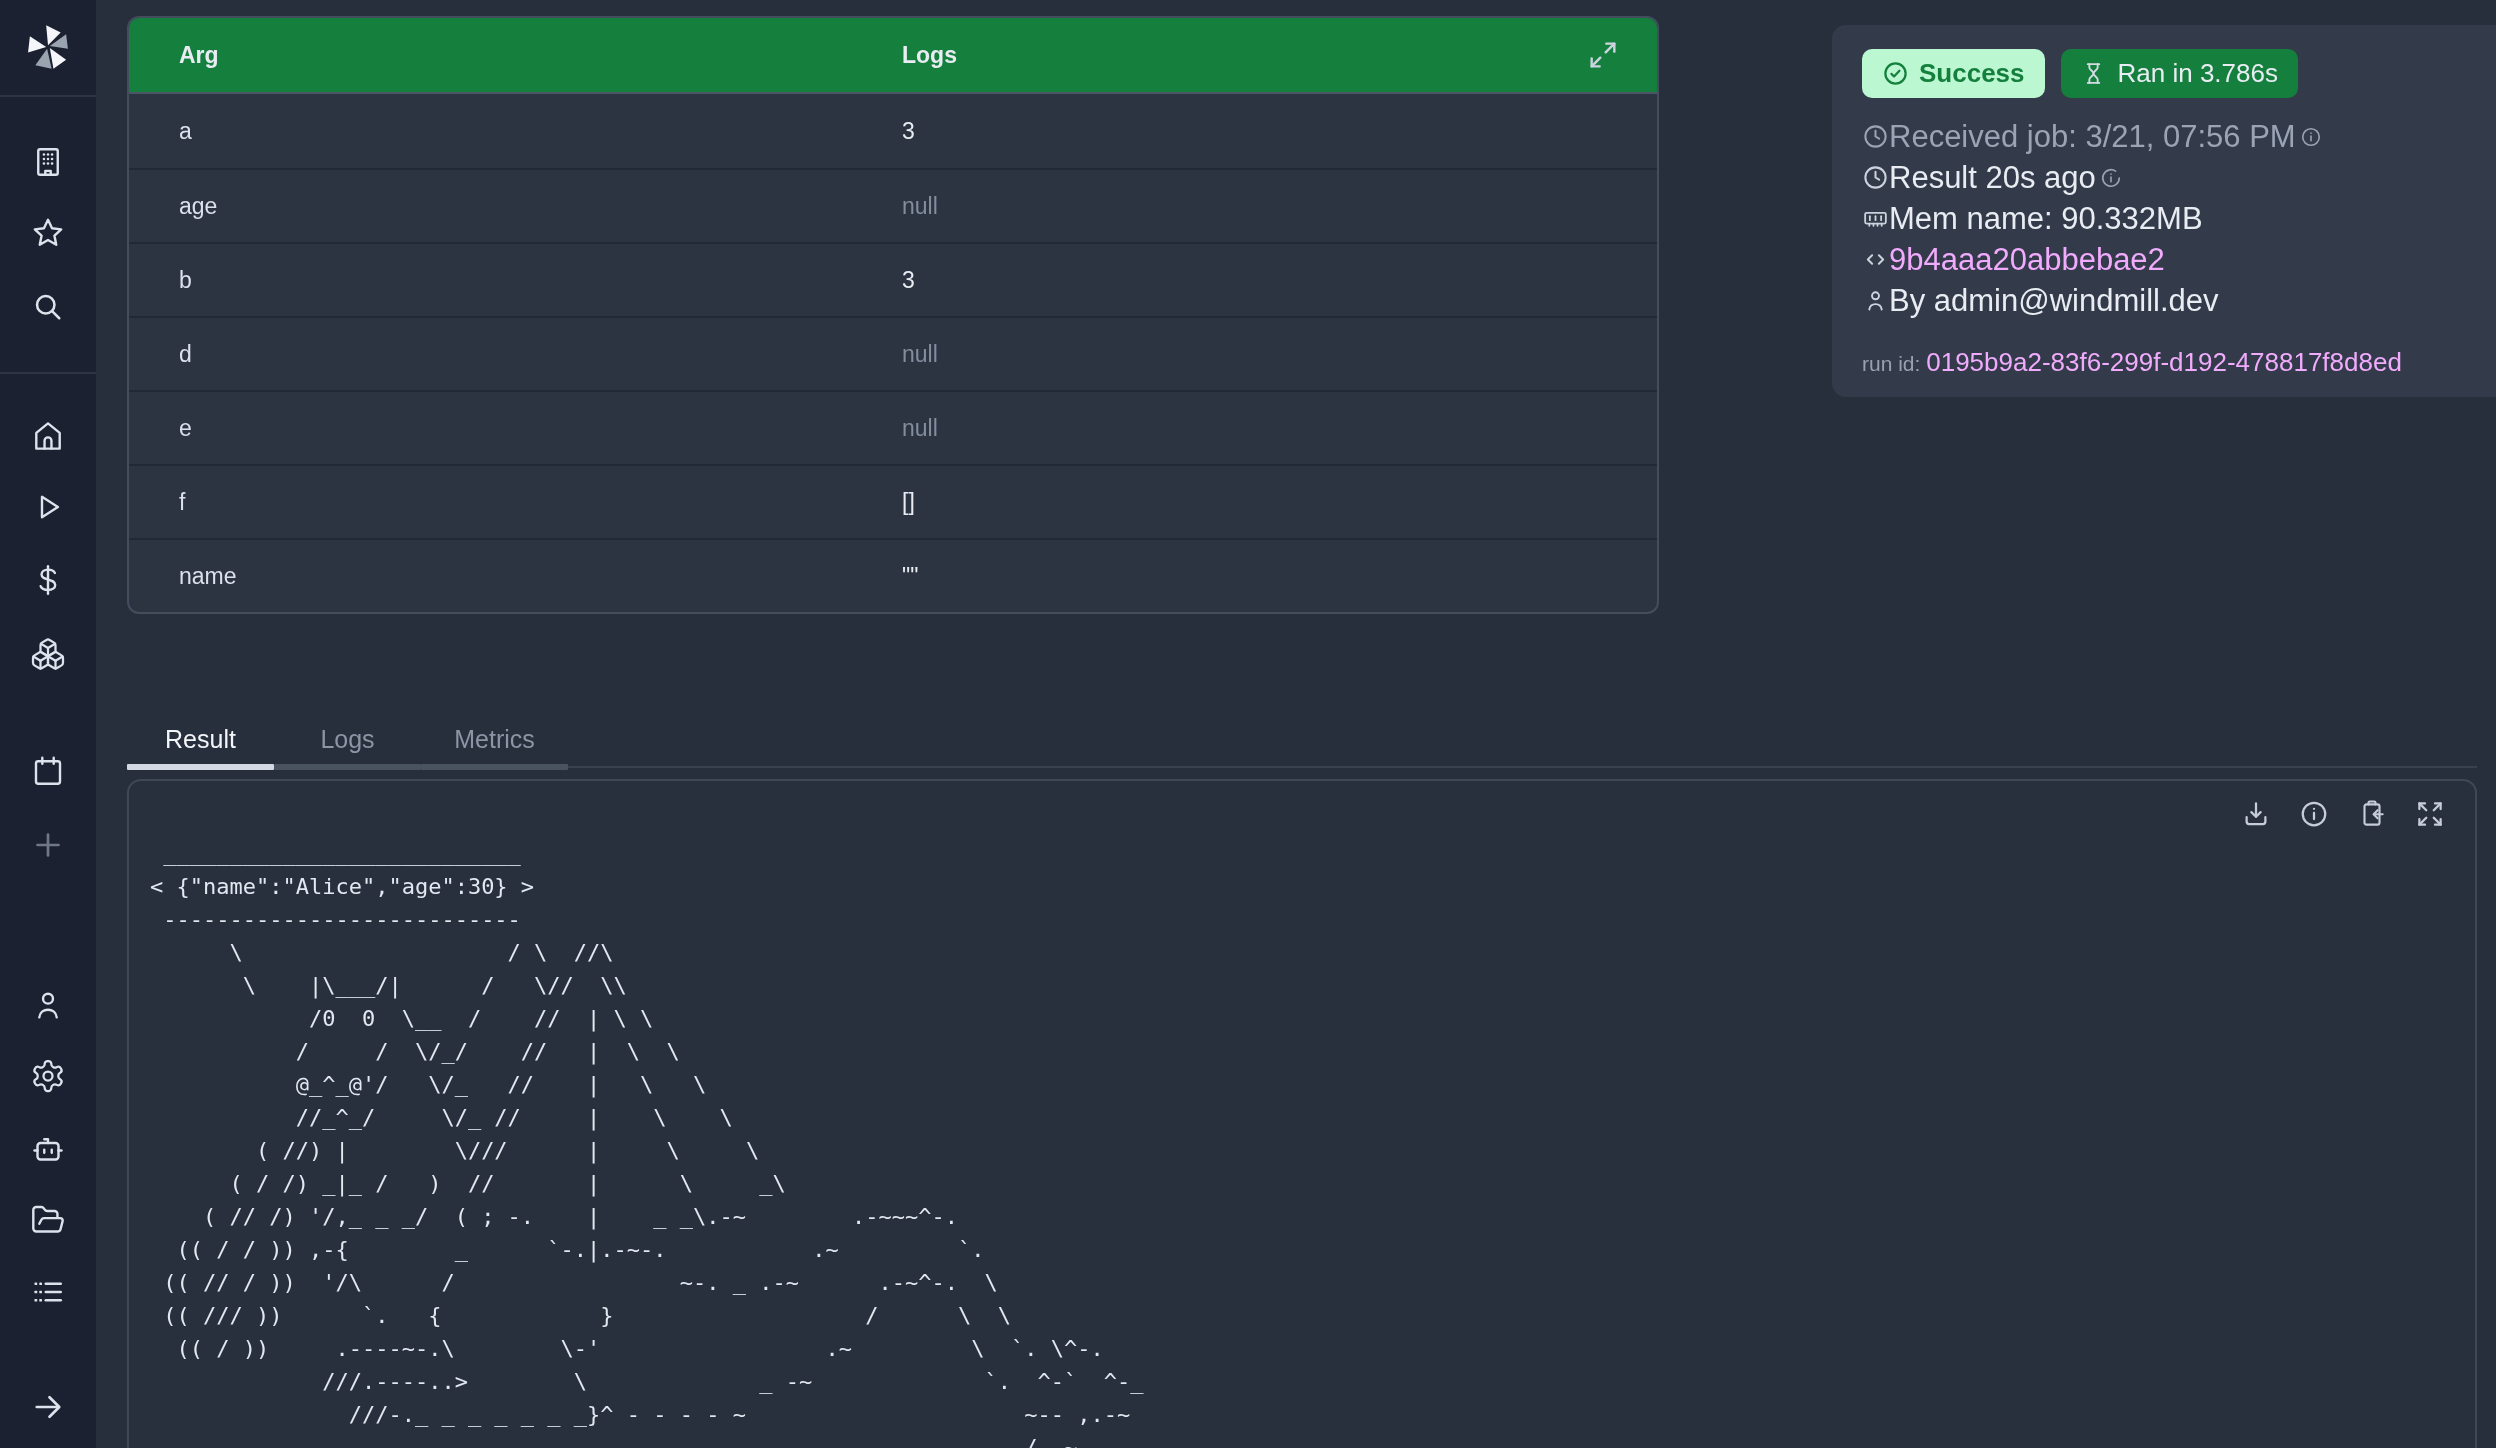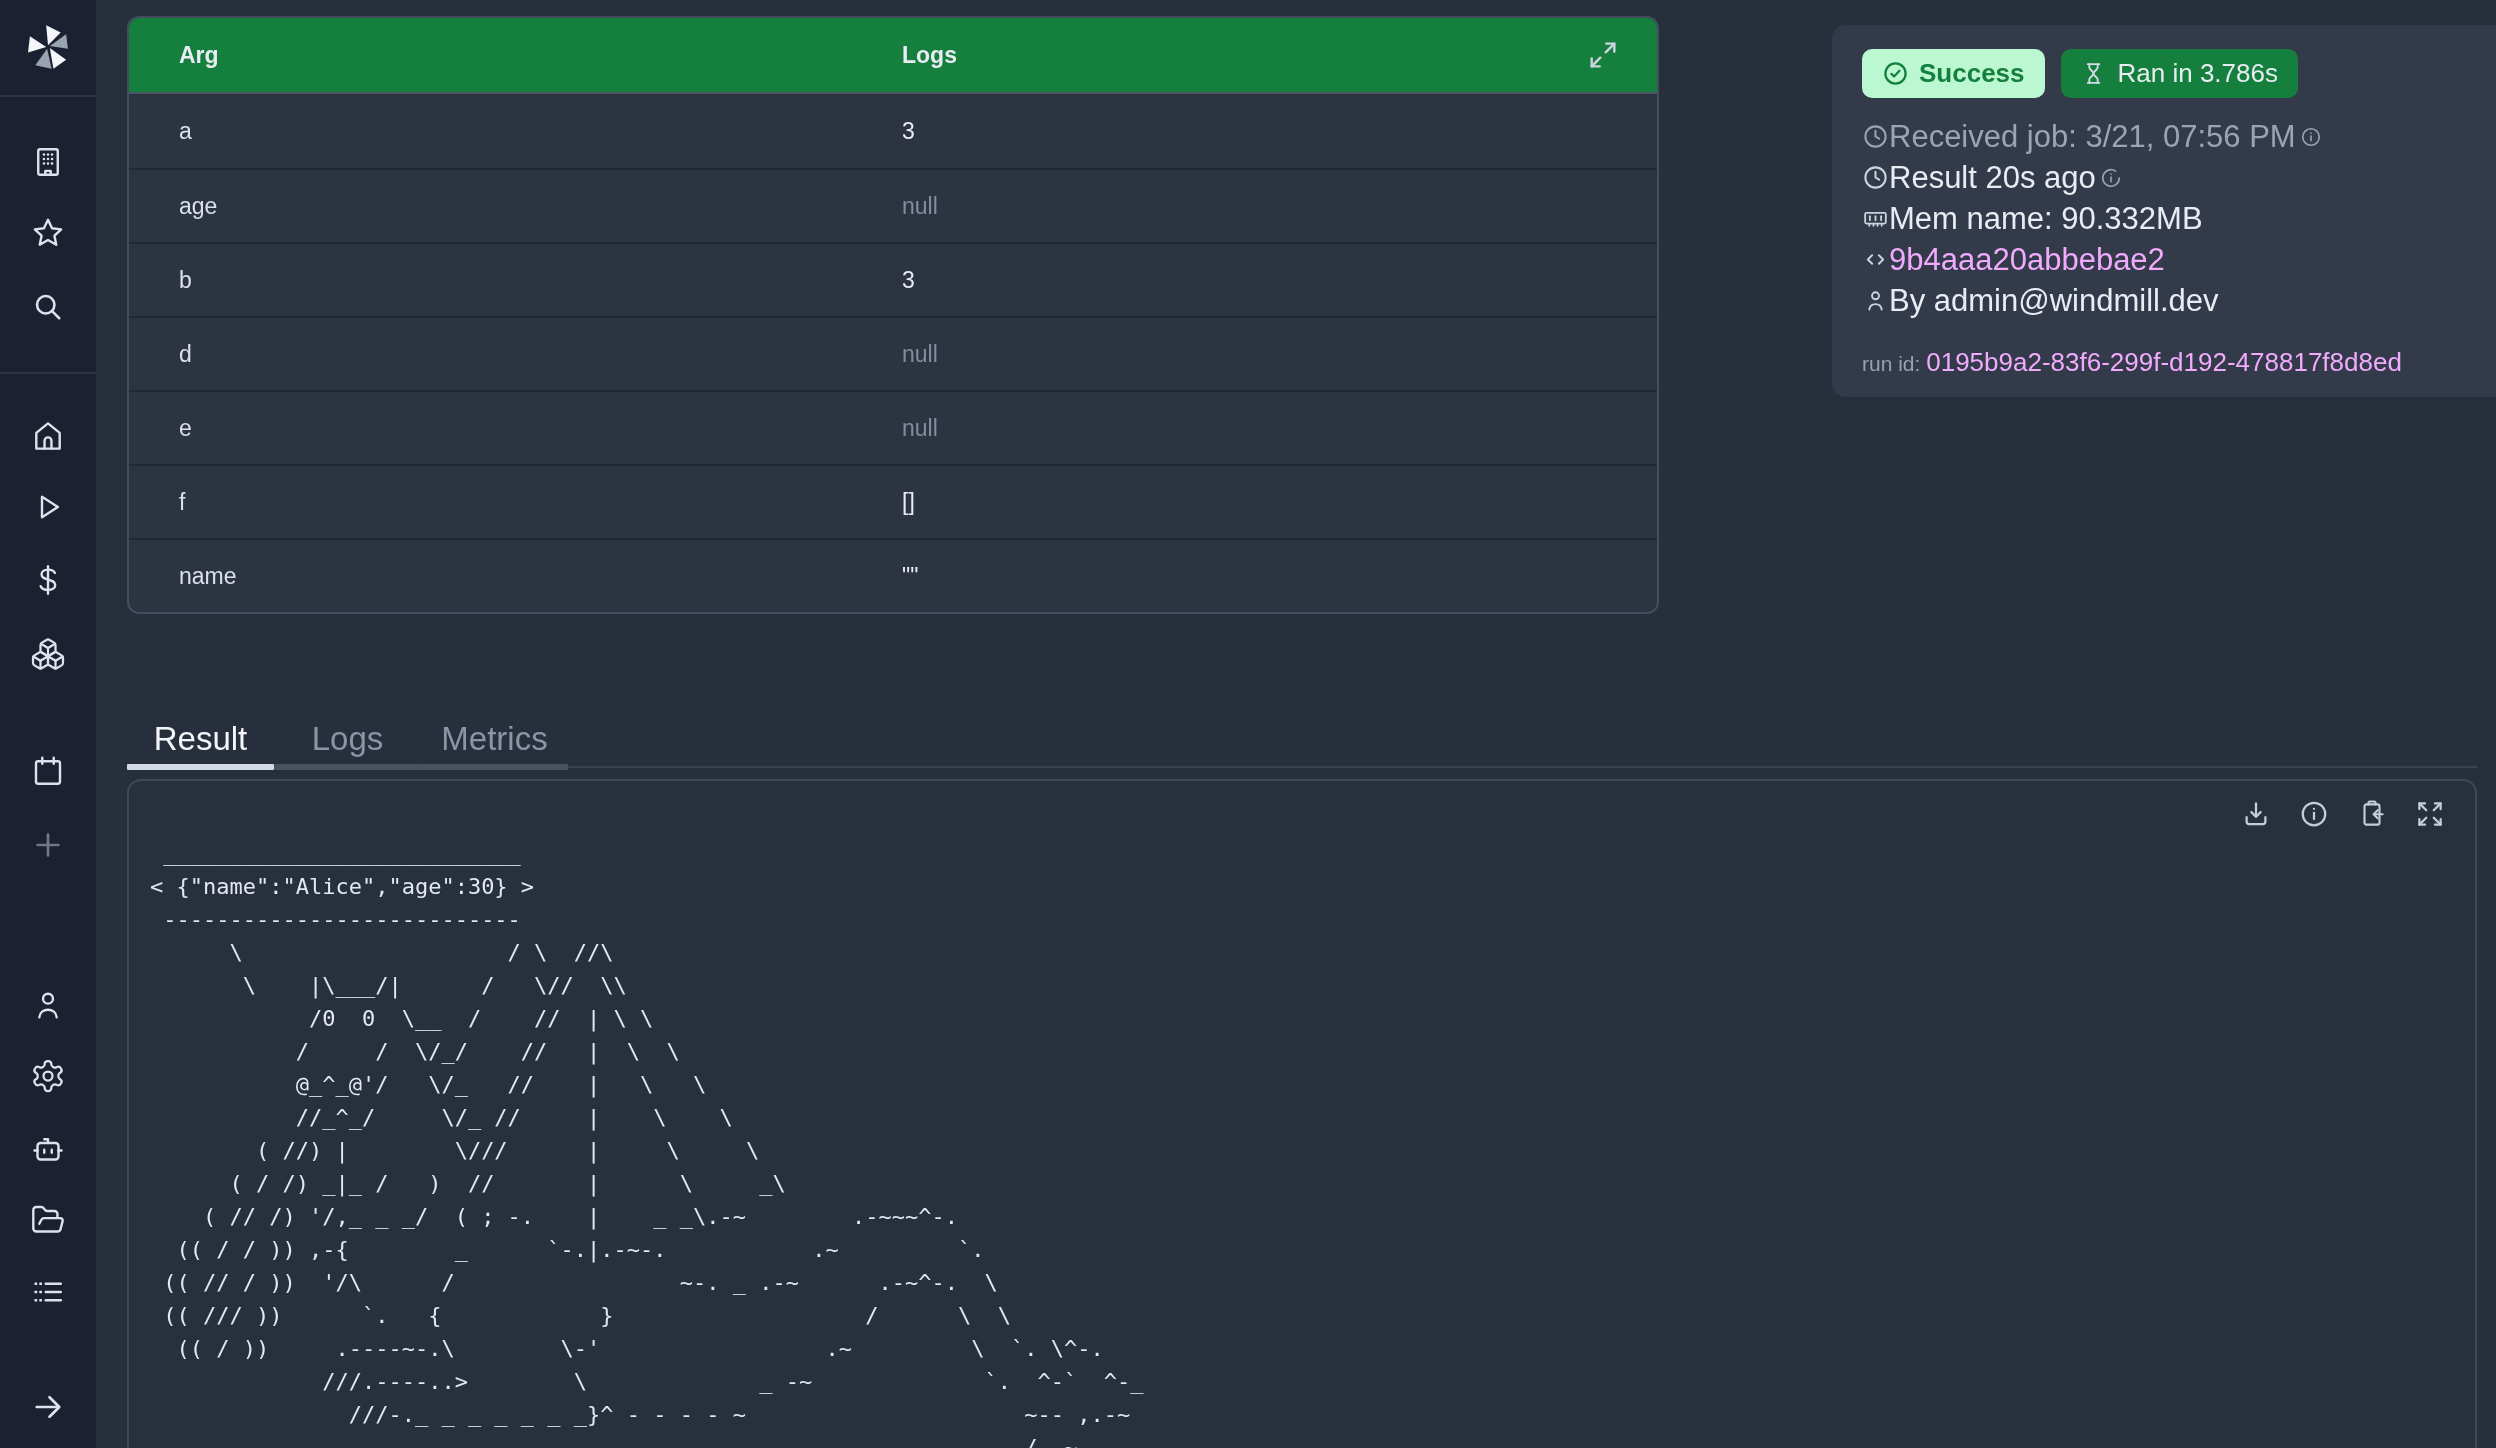--- a/index.html
+++ b/index.html
@@ -79,21 +79,21 @@
   .runid-row .link { font-size:26px; }
 
   
   .tabbar {
     position:absolute; left:127px; top:710px; width:2350px; height:58px;
     border-bottom:2px solid #39414f; display:flex; z-index:2;
   }
   .tab {
     width:147px; height:58px; background:none; border:none;
     font-family:"Liberation Sans", sans-serif;
-    font-size:33px; color:#8b95a5; cursor:pointer; position:relative;
+    font-size:25px; color:#8b95a5; cursor:pointer; position:relative;
   }
   .tab::after {
     content:""; position:absolute; left:0; right:0; bottom:-2px; height:6px;
     background:#49525f; border-radius:1px;
   }
   .tab.active { color:#f3f5f8; }
   .tab.active::after { background:#d3d9e3; }
 
   
   .result-panel {

